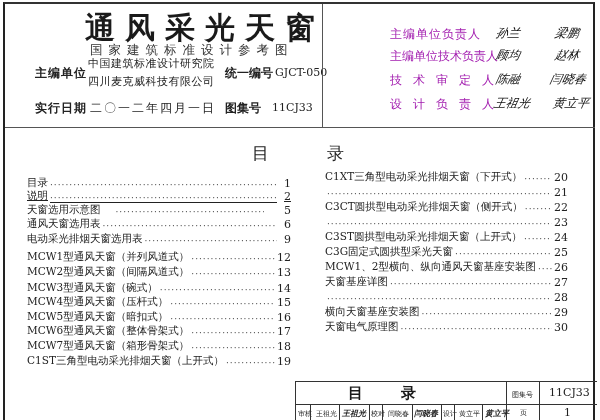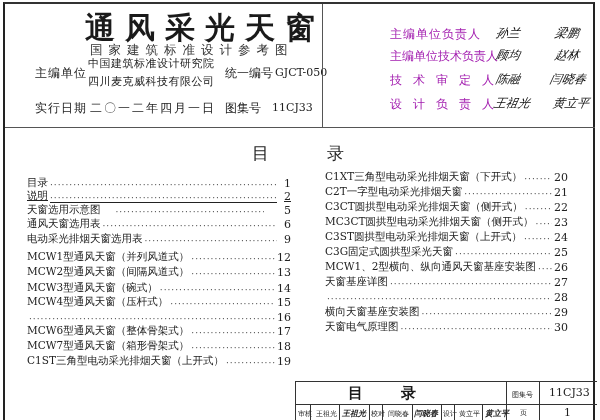--- a/index.html
+++ b/index.html
@@ -5,21 +5,21 @@
   html, body { margin:0; padding:0; background:#fff; }
   body { width:600px; height:420px; position:relative; overflow:hidden;
          font-family: "DejaVu Serif", "Liberation Serif", serif; color:#1a1a1a; }
   .frame { position:absolute; left:3px; top:2px; width:592px; height:420px;
            border-left:2px solid #222; border-right:2px solid #222; border-top:2px solid #333; box-sizing:border-box; }
   .hdr-div { position:absolute; left:322px; top:4px; width:1px; height:124px; background:#555; }
   .hdr-bottom { position:absolute; left:5px; top:127px; width:590px; height:1px; background:#555; }
   .main-title { position:absolute; left:85px; top:8px; font-size:30px; font-weight:bold;
                 letter-spacing:10px; font-family:"DejaVu Sans","Liberation Sans",sans-serif; }
   .sub-title { position:absolute; left:90px; top:42px; font-size:12.5px; letter-spacing:6px; color:#333; }
-  .lbl { position:absolute; font-size:12px; color:#222; }
+  .lbl { position:absolute; font-size:12px; color:#222;font-weight:bold; }
   .org { position:absolute; left:88px; font-size:11px; color:#222; letter-spacing:0.5px; }
   .val { position:absolute; font-size:12px; color:#222; }
   .resp-row { position:absolute; left:390px; font-size:12px; color:#a21caf; letter-spacing:3px; }
   .sig { position:absolute; font-family:"DejaVu Serif", serif; font-style:italic; font-size:12px; color:#111; transform:skewX(-12deg); }
   .toc-title { position:absolute; top:142px; font-size:17px; color:#222; }
   .toc { position:absolute; font-size:10.5px; color:#222; }
   .toc-item { position:absolute; height:14px; display:flex; align-items:flex-end; white-space:nowrap; }
   .toc-item .t { flex:0 0 auto; }
   .toc-item .d { flex:1 1 auto; overflow:hidden; letter-spacing:1px; color:#444; font-size:9px; margin:0 2px; }
   .toc-item .d::before { content:"··································································································"; }
@@ -115,20 +115,21 @@
       <span class="t">MCW3型通风天窗（碗式）</span>
       <span class="d"></span>
       <span class="p">14</span>
     </div>
   <div class="toc-item" style="left:27px;top:295px;width:264px;">
       <span class="t">MCW4型通风天窗（压杆式）</span>
       <span class="d"></span>
       <span class="p">15</span>
     </div>
   <div class="toc-item" style="left:27px;top:310px;width:264px;">
+      <span class="t">MCW5型通风天窗（暗扣式）</span>
       <span class="d"></span>
       <span class="p">16</span>
     </div>
   <div class="toc-item" style="left:27px;top:324px;width:264px;">
       <span class="t">MCW6型通风天窗（整体骨架式）</span>
       <span class="d"></span>
       <span class="p">17</span>
     </div>
   <div class="toc-item" style="left:27px;top:339px;width:264px;">
       <span class="t">MCW7型通风天窗（箱形骨架式）</span>
@@ -142,31 +143,29 @@
     </div>
 </div>
 
 <div class="toc">
   <div class="toc-item" style="left:325px;top:170px;width:243px;">
       <span class="t">C1XT三角型电动采光排烟天窗（下开式）</span>
       <span class="d"></span>
       <span class="p">20</span>
     </div>
   <div class="toc-item" style="left:325px;top:185px;width:243px;">
-      <span class="t">C2T一字型电动采光排烟天窗</span>
       <span class="d"></span>
       <span class="p">21</span>
     </div>
   <div class="toc-item" style="left:325px;top:200px;width:243px;">
       <span class="t">C3CT圆拱型电动采光排烟天窗（侧开式）</span>
       <span class="d"></span>
       <span class="p">22</span>
     </div>
   <div class="toc-item" style="left:325px;top:215px;width:243px;">
-      <span class="t">MC3CT圆拱型电动采光排烟天窗（侧开式）</span>
       <span class="d"></span>
       <span class="p">23</span>
     </div>
   <div class="toc-item" style="left:325px;top:230px;width:243px;">
       <span class="t">C3ST圆拱型电动采光排烟天窗（上开式）</span>
       <span class="d"></span>
       <span class="p">24</span>
     </div>
   <div class="toc-item" style="left:325px;top:245px;width:243px;">
       <span class="t">C3G固定式圆拱型采光天窗</span>

